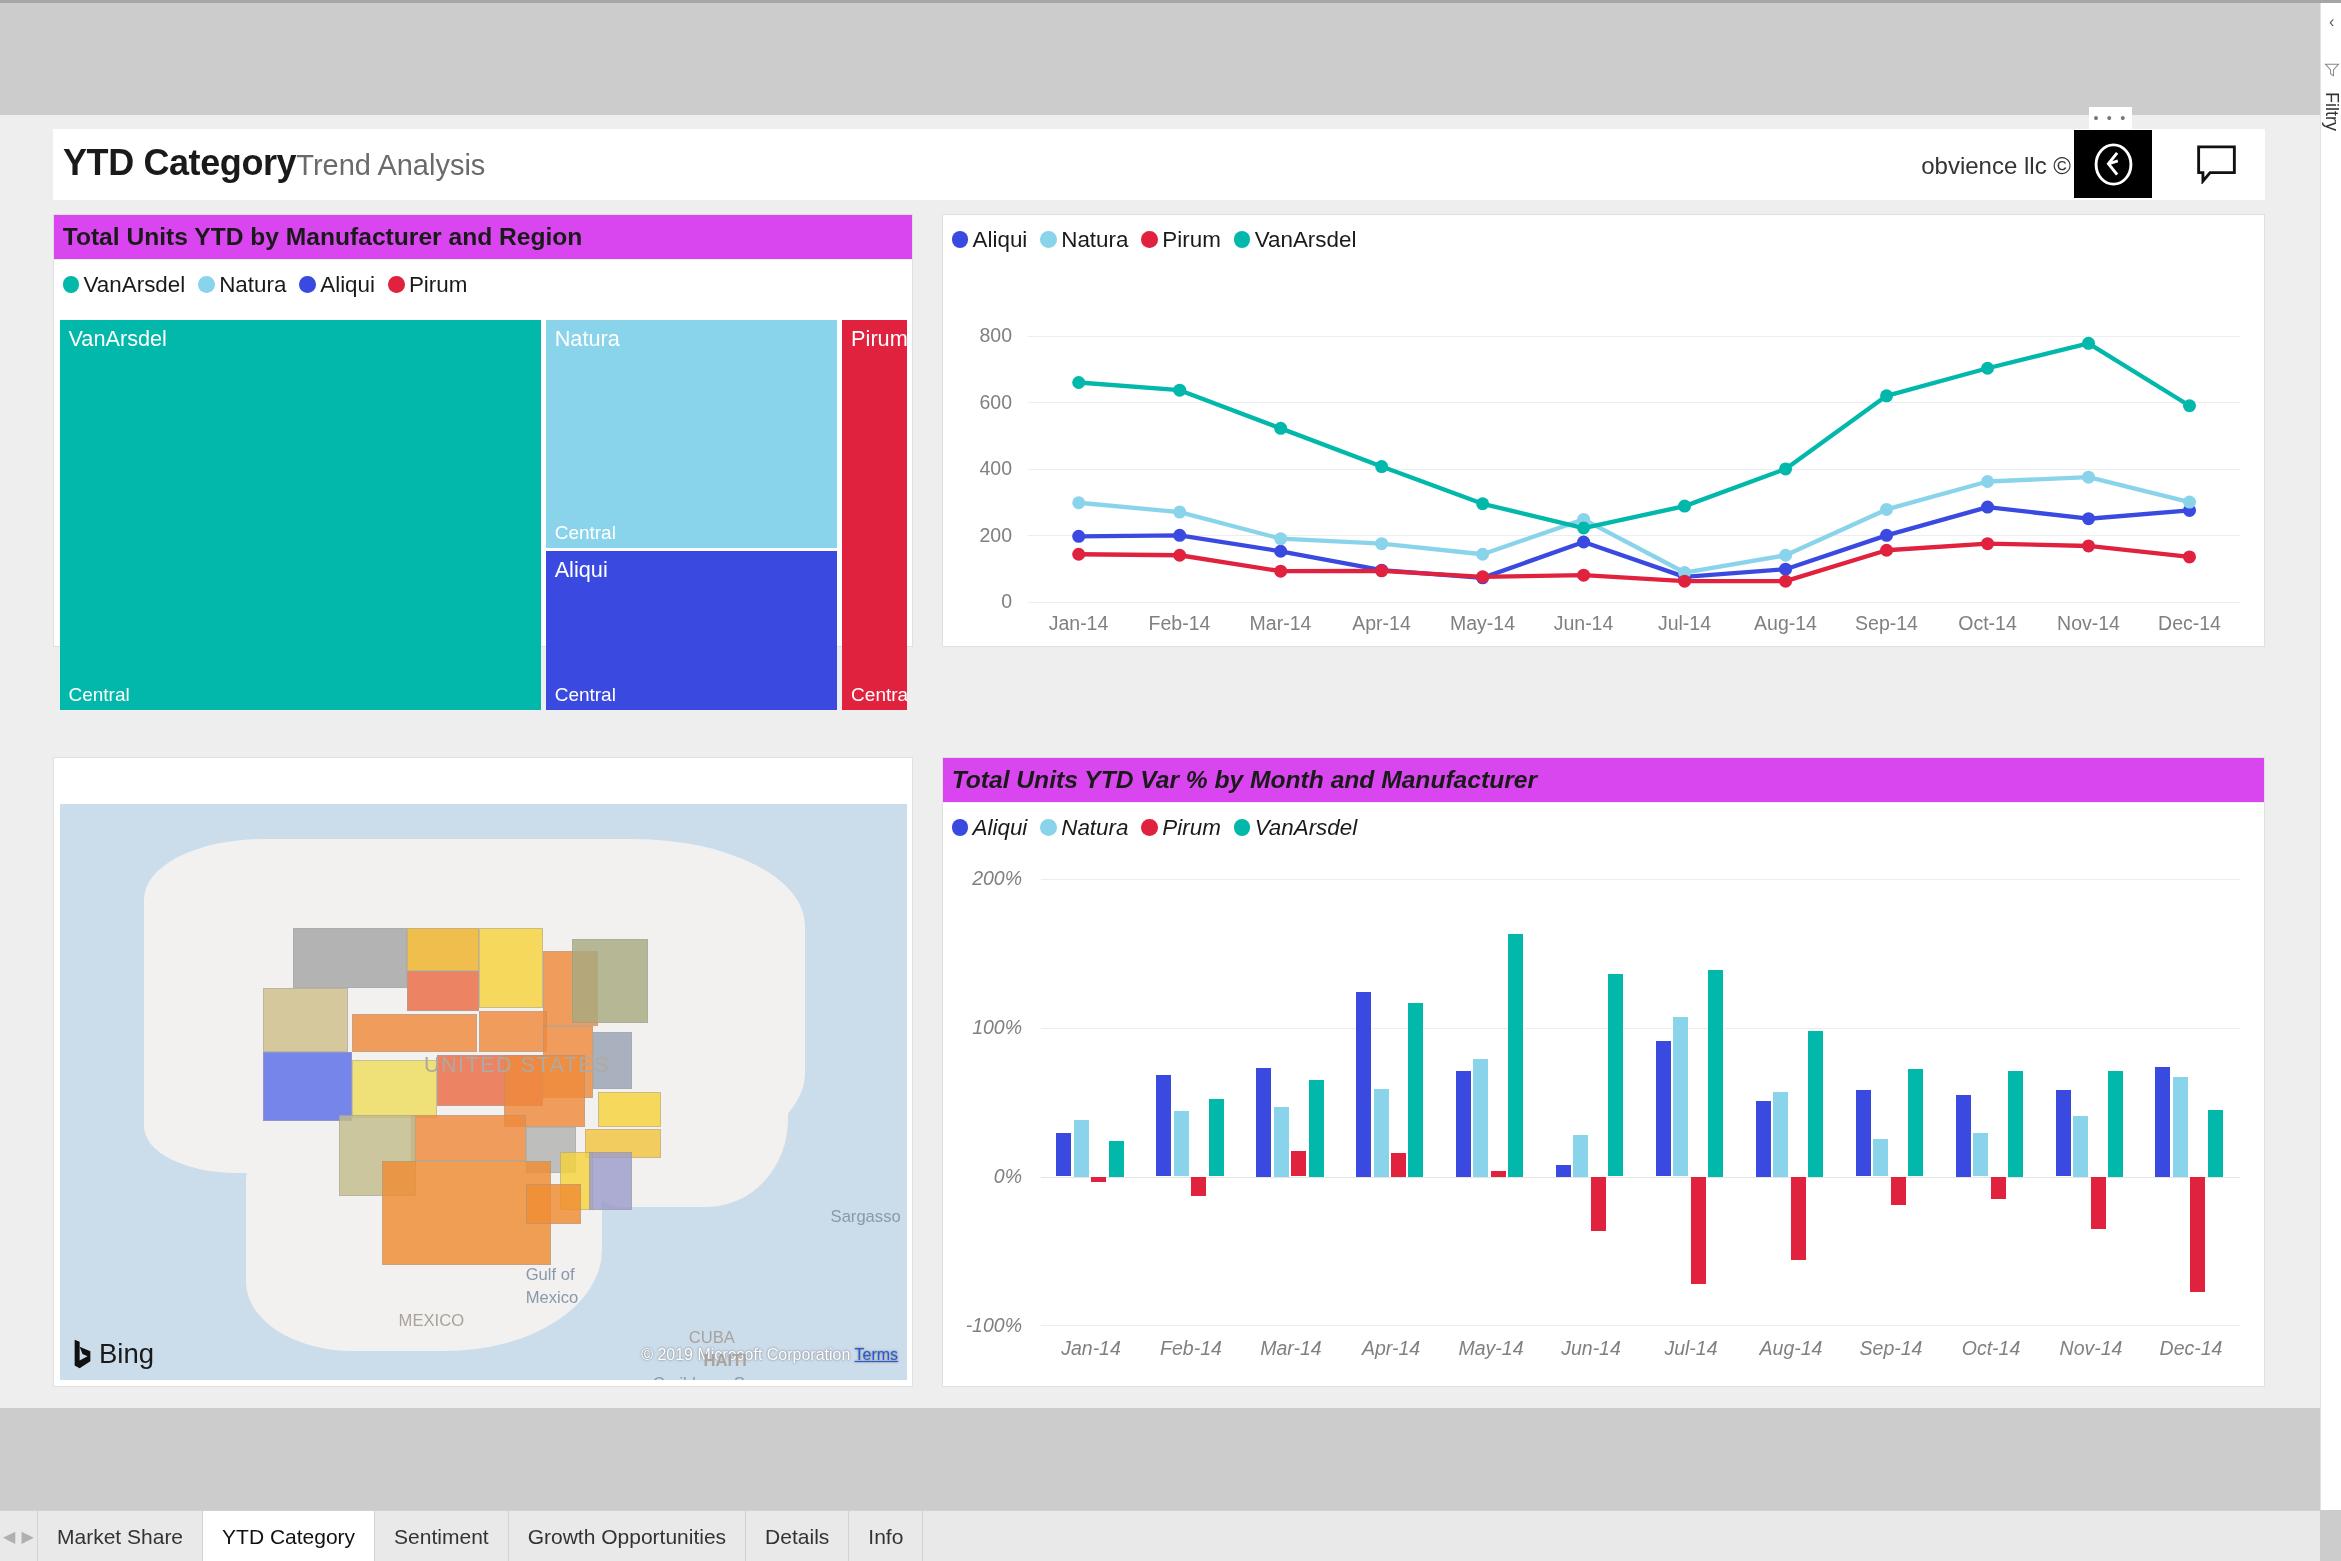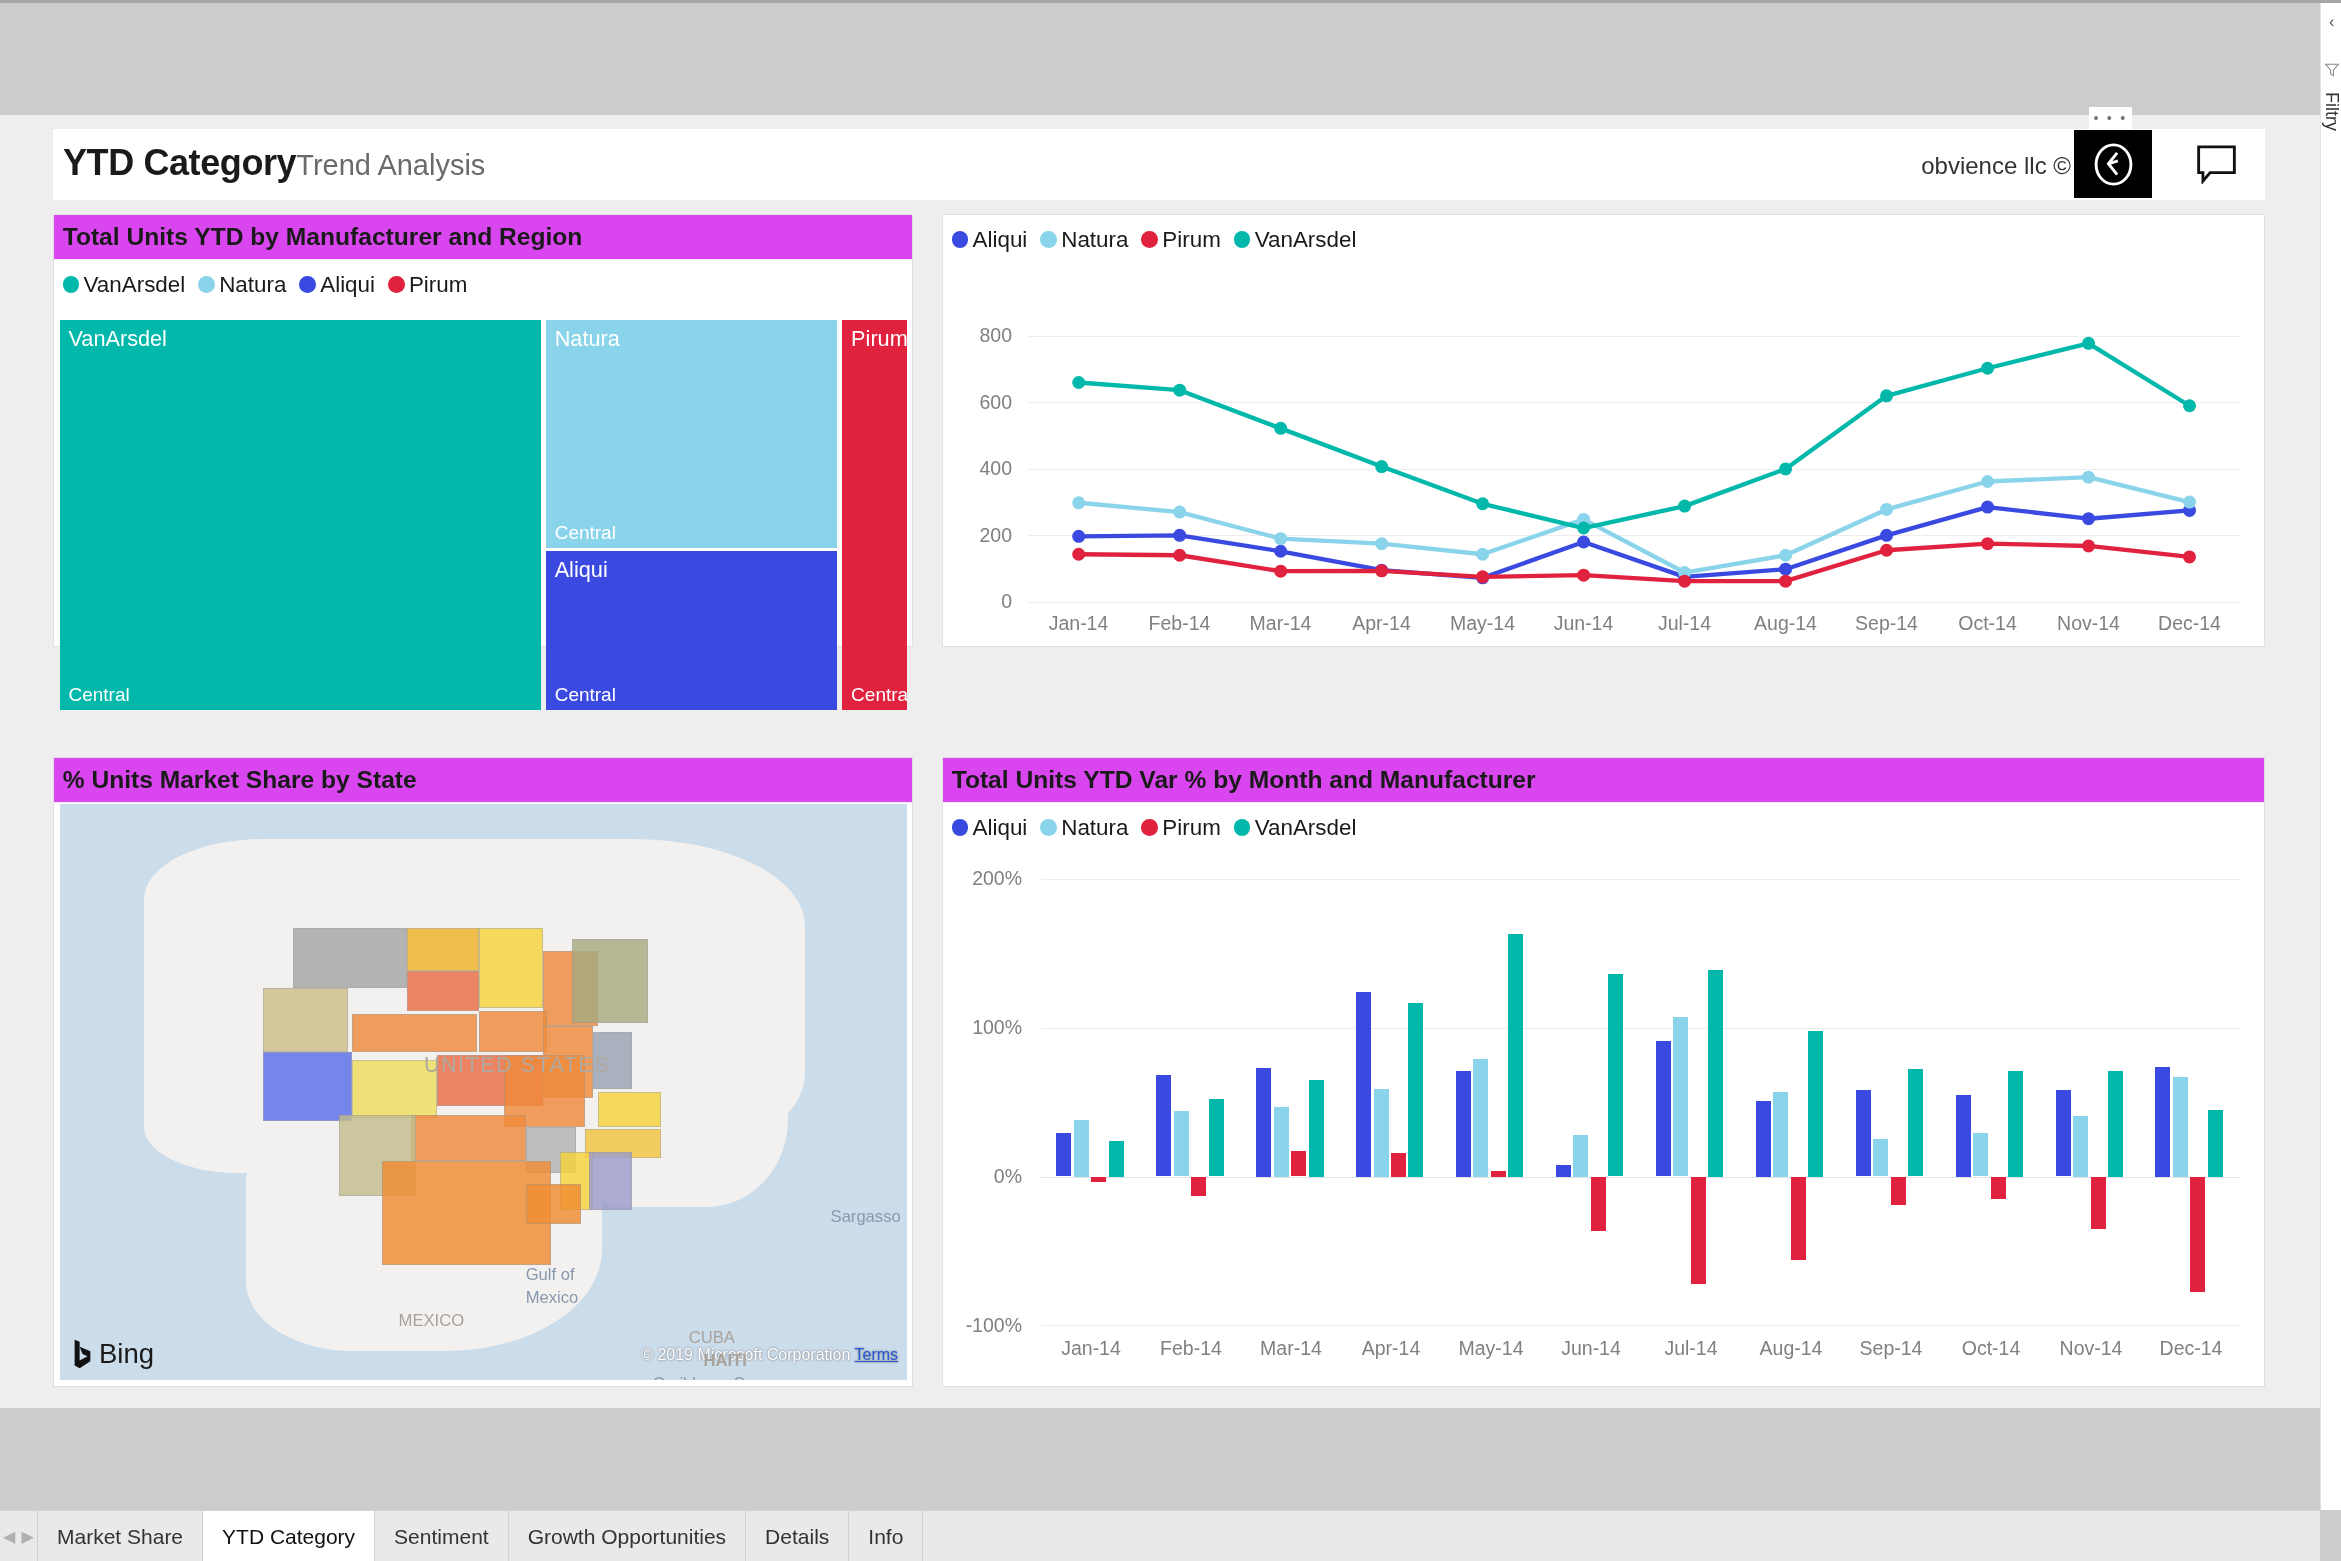--- a/index.html
+++ b/index.html
@@ -67,21 +67,21 @@
   }
   .legend { display:flex; align-items:center; gap:13px; padding:11.6px 0 4.3px 8.7px; }
   .legend-item { display:flex; align-items:center; gap:4.3px; }
   .legend-dot { width:16.6px; height:16.6px; border-radius:50%; display:block; }
   .legend-text { font-size:22.4px; color:#1a1a1a; }
 
   
   #card-treemap { left:0;    top:85px;  width:860px; height:433px; }
   #card-line    { left:889px; top:85px; width:1323px; height:433px; }
   #card-map     { left:0;    top:628px;  width:860px; height:630px; }
-  #card-bar     { left:889px; top:628px; width:1323px; height:630px; }
+  #card-bar     { left:889px; top:628px; width:1323px; height:630px;font-style:italic; }
 
   
   .tm-wrap { position:absolute; left:5.8px; top:105px; width:847px; height:390px; }
   .tm-cell { position:absolute; overflow:hidden; }
   .tm-top-label { position:absolute; left:8.7px; top:5.8px; font-size:21.7px; color:#ffffff; }
   .tm-bot-label { position:absolute; left:8.7px; bottom:4.3px; font-size:19px; color:#ffffff; }
 
   
   .plot { position:absolute; }
   .axis-y-label { position:absolute; font-size:19.5px; color:#808080; text-align:right; }
@@ -301,21 +301,20 @@
           <div class="axis-x-label" style="left: 691px; top: 289px; width: 101px;">Jul-14</div>
           <div class="axis-x-label" style="left: 792px; top: 289px; width: 101px;">Aug-14</div>
           <div class="axis-x-label" style="left: 893px; top: 289px; width: 101px;">Sep-14</div>
           <div class="axis-x-label" style="left: 994px; top: 289px; width: 101px;">Oct-14</div>
           <div class="axis-x-label" style="left: 1095px; top: 289px; width: 101px;">Nov-14</div>
           <div class="axis-x-label" style="left: 1196px; top: 289px; width: 101px;">Dec-14</div>
         </div>
     </div>
 
     <div class="card" id="card-map">
-      <div class="card-title">% Units Market Share by State</div>
       <div class="map-area" id="map-area">
         <div class="bing">
           <svg class="bing-glyph" viewBox="0 0 26 42">
             <path d="M2 1 L9 4 L9 30 L20 24 L13 21 L9 11 L24 17 L24 31 L9 41 L2 37 Z" fill="#111"></path>
           </svg>
           <span class="bing-word">Bing</span>
         </div>
         <div class="map-credit">
           <span>© 2019 Microsoft Corporation</span>
           <a href="#">Terms</a>

